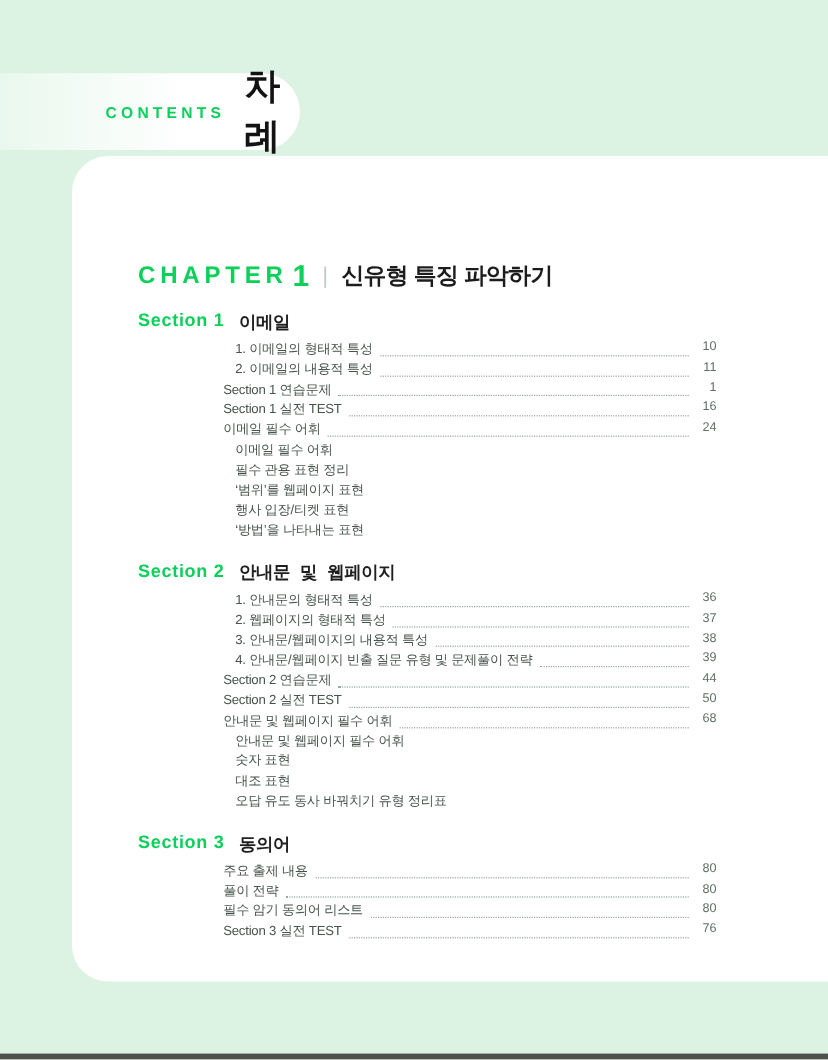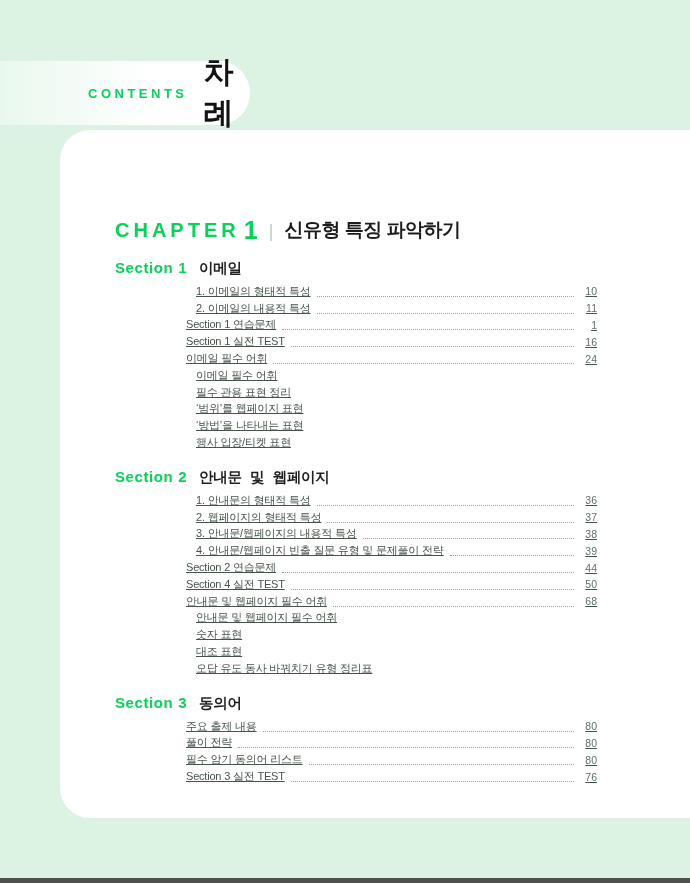--- a/index.html
+++ b/index.html
@@ -106,25 +106,24 @@
     font-weight: 800;
     color: #1f1f1f;
     margin-left: 12px;
     letter-spacing: -0.3px;
     font-family: Liberation Mono, monospace;
   }
 
   .toc-row {
     display: flex;
     height: 16.8px;
-    align-items: center;
+    align-items: flex-start;
     font-size: 11px;
     color: #47544b;
     box-sizing: border-box;
-    text-decoration: underline;
   }
   .toc-row.indent0 { padding-left: 71px; }
   .toc-row.indent1 { padding-left: 81px; }
   .toc-item-label { white-space: nowrap; letter-spacing: -0.2px; }
   .toc-leader {
     flex: 1;
     border-bottom: 1.5px dotted #98a79b;
     margin: 0 5px 3px 6px;
     align-self: flex-end;
   }
@@ -207,26 +206,26 @@
     <span class="toc-item-label">필수 관용 표현 정리</span>
 
   </div>
 
   <div class="toc-row indent1">
     <span class="toc-item-label">‘범위’를 웹페이지 표현</span>
 
   </div>
 
   <div class="toc-row indent1">
+    <span class="toc-item-label">행사 입장/티켓 표현</span>
+
+  </div>
+
+  <div class="toc-row indent1">
     <span class="toc-item-label">‘방법’을 나타내는 표현</span>
-
-  </div>
-
-  <div class="toc-row indent1">
-    <span class="toc-item-label">행사 입장/티켓 표현</span>
 
   </div>
 </div>
   </div>
 
   <div class="section">
     <div class="section-heading">
       <span class="section-label">Section 2</span>
       <span class="section-title">안내문 및 웹페이지</span>
     </div>
@@ -255,21 +254,21 @@
     <span class="toc-page-number">39</span>
   </div>
 
   <div class="toc-row indent0">
     <span class="toc-item-label">Section 2 연습문제</span>
     <div class="toc-leader"></div>
     <span class="toc-page-number">44</span>
   </div>
 
   <div class="toc-row indent0">
-    <span class="toc-item-label">Section 4 실전 TEST</span>
+    <span class="toc-item-label">Section 2 실전 TEST</span>
     <div class="toc-leader"></div>
     <span class="toc-page-number">50</span>
   </div>
 
   <div class="toc-row indent0">
     <span class="toc-item-label">안내문 및 웹페이지 필수 어휘</span>
     <div class="toc-leader"></div>
     <span class="toc-page-number">68</span>
   </div>
 

